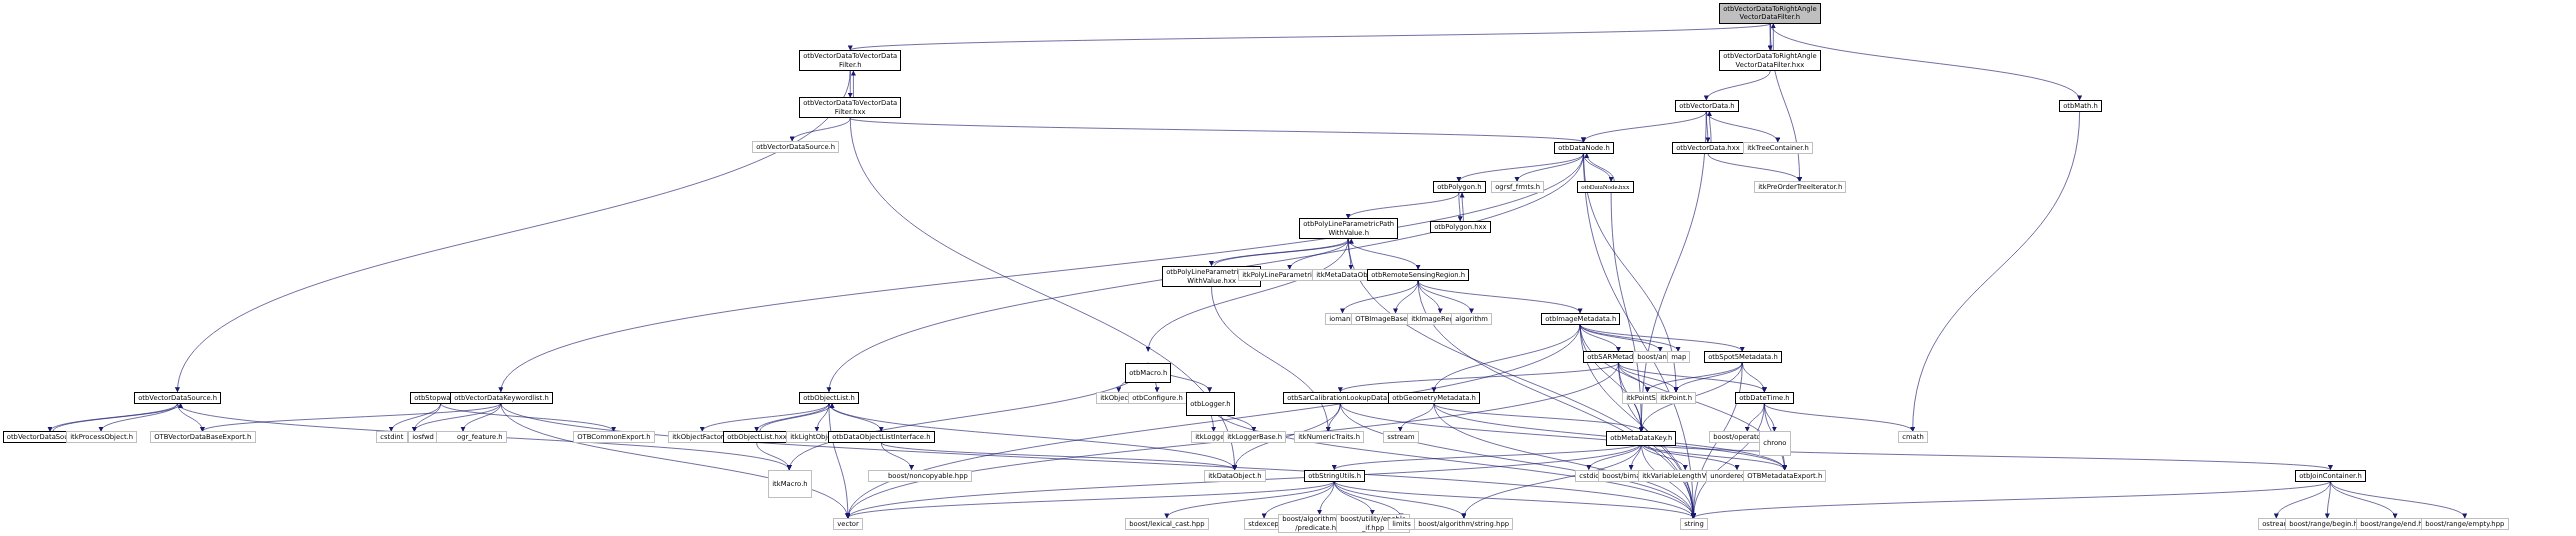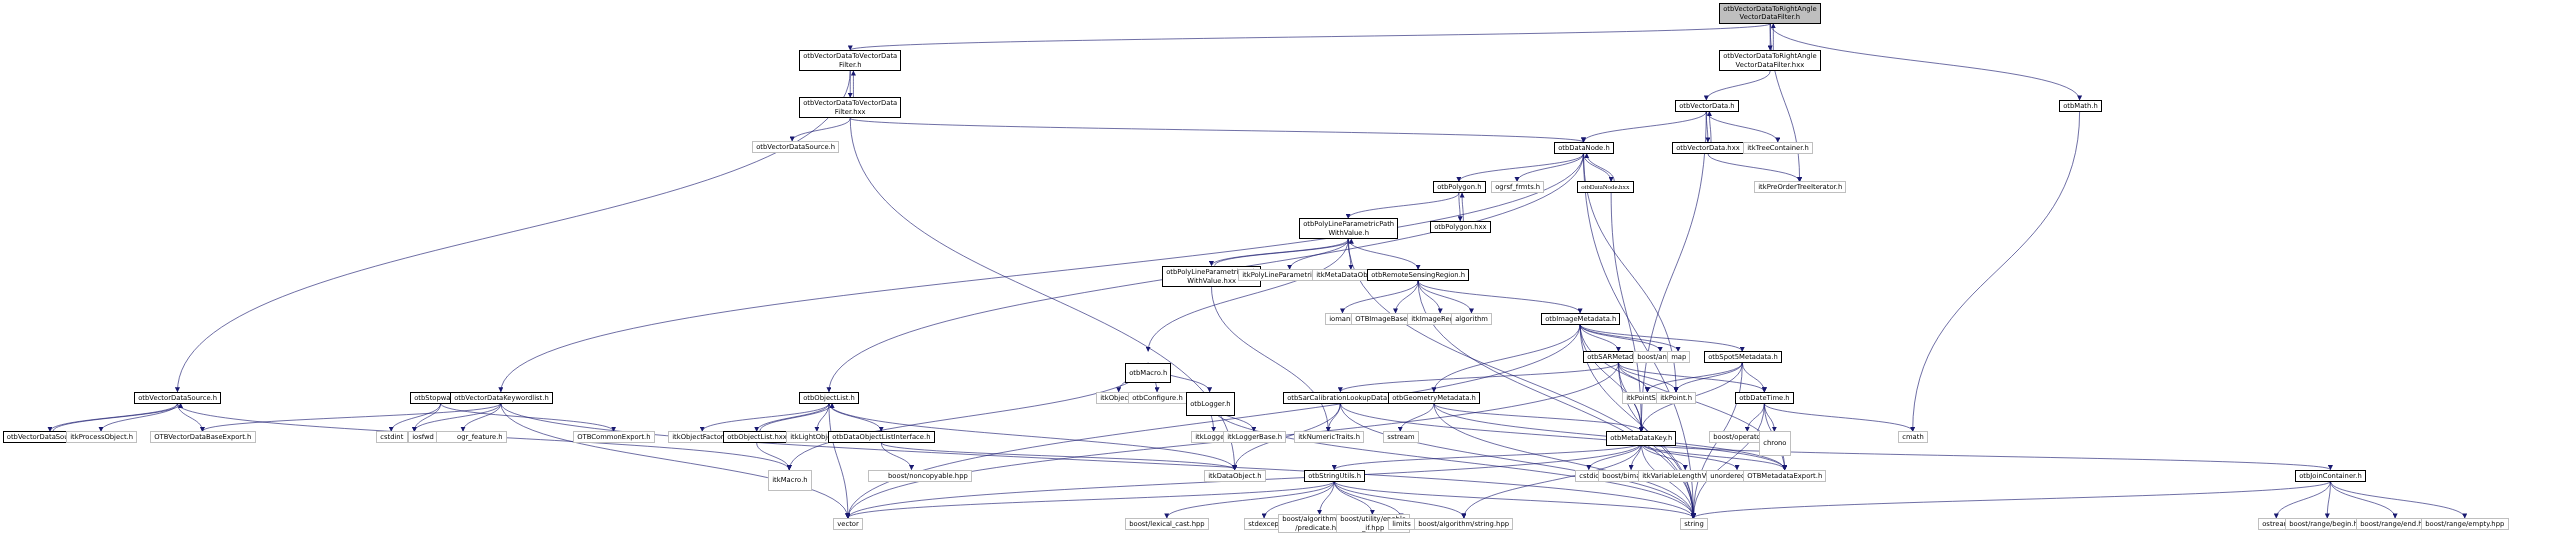--- a/index.html
+++ b/index.html
@@ -218,21 +218,21 @@
     <div class="node external" style="left: 786px; top: 431px; min-width: 37px; height: 11.6px;">itkLightObject.h</div>
     <div class="node internal" style="left: 828px; top: 431px; min-width: 60px; height: 11.6px;">otbDataObjectListInterface.h</div>
     <div class="node external" style="left: 1191px; top: 431px; min-width: 26px; height: 11.6px;">itkLogger.h</div>
     <div class="node external" style="left: 1223px; top: 431px; min-width: 34px; height: 11.6px;">itkLoggerBase.h</div>
     <div class="node external" style="left: 1294px; top: 431px; min-width: 39px; height: 11.6px;">itkNumericTraits.h</div>
     <div class="node external" style="left: 1383px; top: 431px; min-width: 21px; height: 11.6px;">sstream</div>
     <div class="node internal" style="left: 1606px; top: 431px; min-width: 42px; height: 15px;">otbMetaDataKey.h</div>
     <div class="node external" style="left: 1709px; top: 431px; min-width: 45px; height: 11.6px;">boost/operators.hpp</div>
     <div class="node external" style="left: 1759px; top: 431px; min-width: 18.4px; height: 25px;">chrono</div>
     <div class="node external" style="left: 1898px; top: 431px; min-width: 17px; height: 11.6px;">cmath</div>
-    <div class="node external" style="left: 768px; top: 470px; min-width: 26px; height: 21px;">itkMacro.h</div>
+    <div class="node external" style="left: 768px; top: 470px; min-width: 26px; height: 28px;">itkMacro.h</div>
     <div class="node external" style="left: 868px; top: 470px; min-width: 50px; height: 11.6px; padding-left: 19px;">boost/noncopyable.hpp</div>
     <div class="node external" style="left: 1204px; top: 470px; min-width: 36px; height: 11.6px;">itkDataObject.h</div>
     <div class="node internal" style="left: 1304px; top: 470px; min-width: 38px; height: 11.6px;">otbStringUtils.h</div>
     <div class="node external" style="left: 1575px; top: 470px; min-width: 17px; height: 11.6px;">cstdio</div>
     <div class="node external" style="left: 1598px; top: 470px; min-width: 34px; height: 11.6px;">boost/bimap.hpp</div>
     <div class="node external" style="left: 1638px; top: 470px; min-width: 58px; height: 11.6px;">itkVariableLengthVector.h</div>
     <div class="node external" style="left: 1706px; top: 470px; min-width: 32px; height: 11.6px;">unordered_map</div>
     <div class="node external" style="left: 1743px; top: 470px; min-width: 45px; height: 11.6px;">OTBMetadataExport.h</div>
     <div class="node internal" style="left: 2295px; top: 470px; min-width: 45px; height: 11.6px;">otbJoinContainer.h</div>
     <div class="node external" style="left: 833px; top: 518px; min-width: 18.4px; height: 11.6px;">vector</div>

